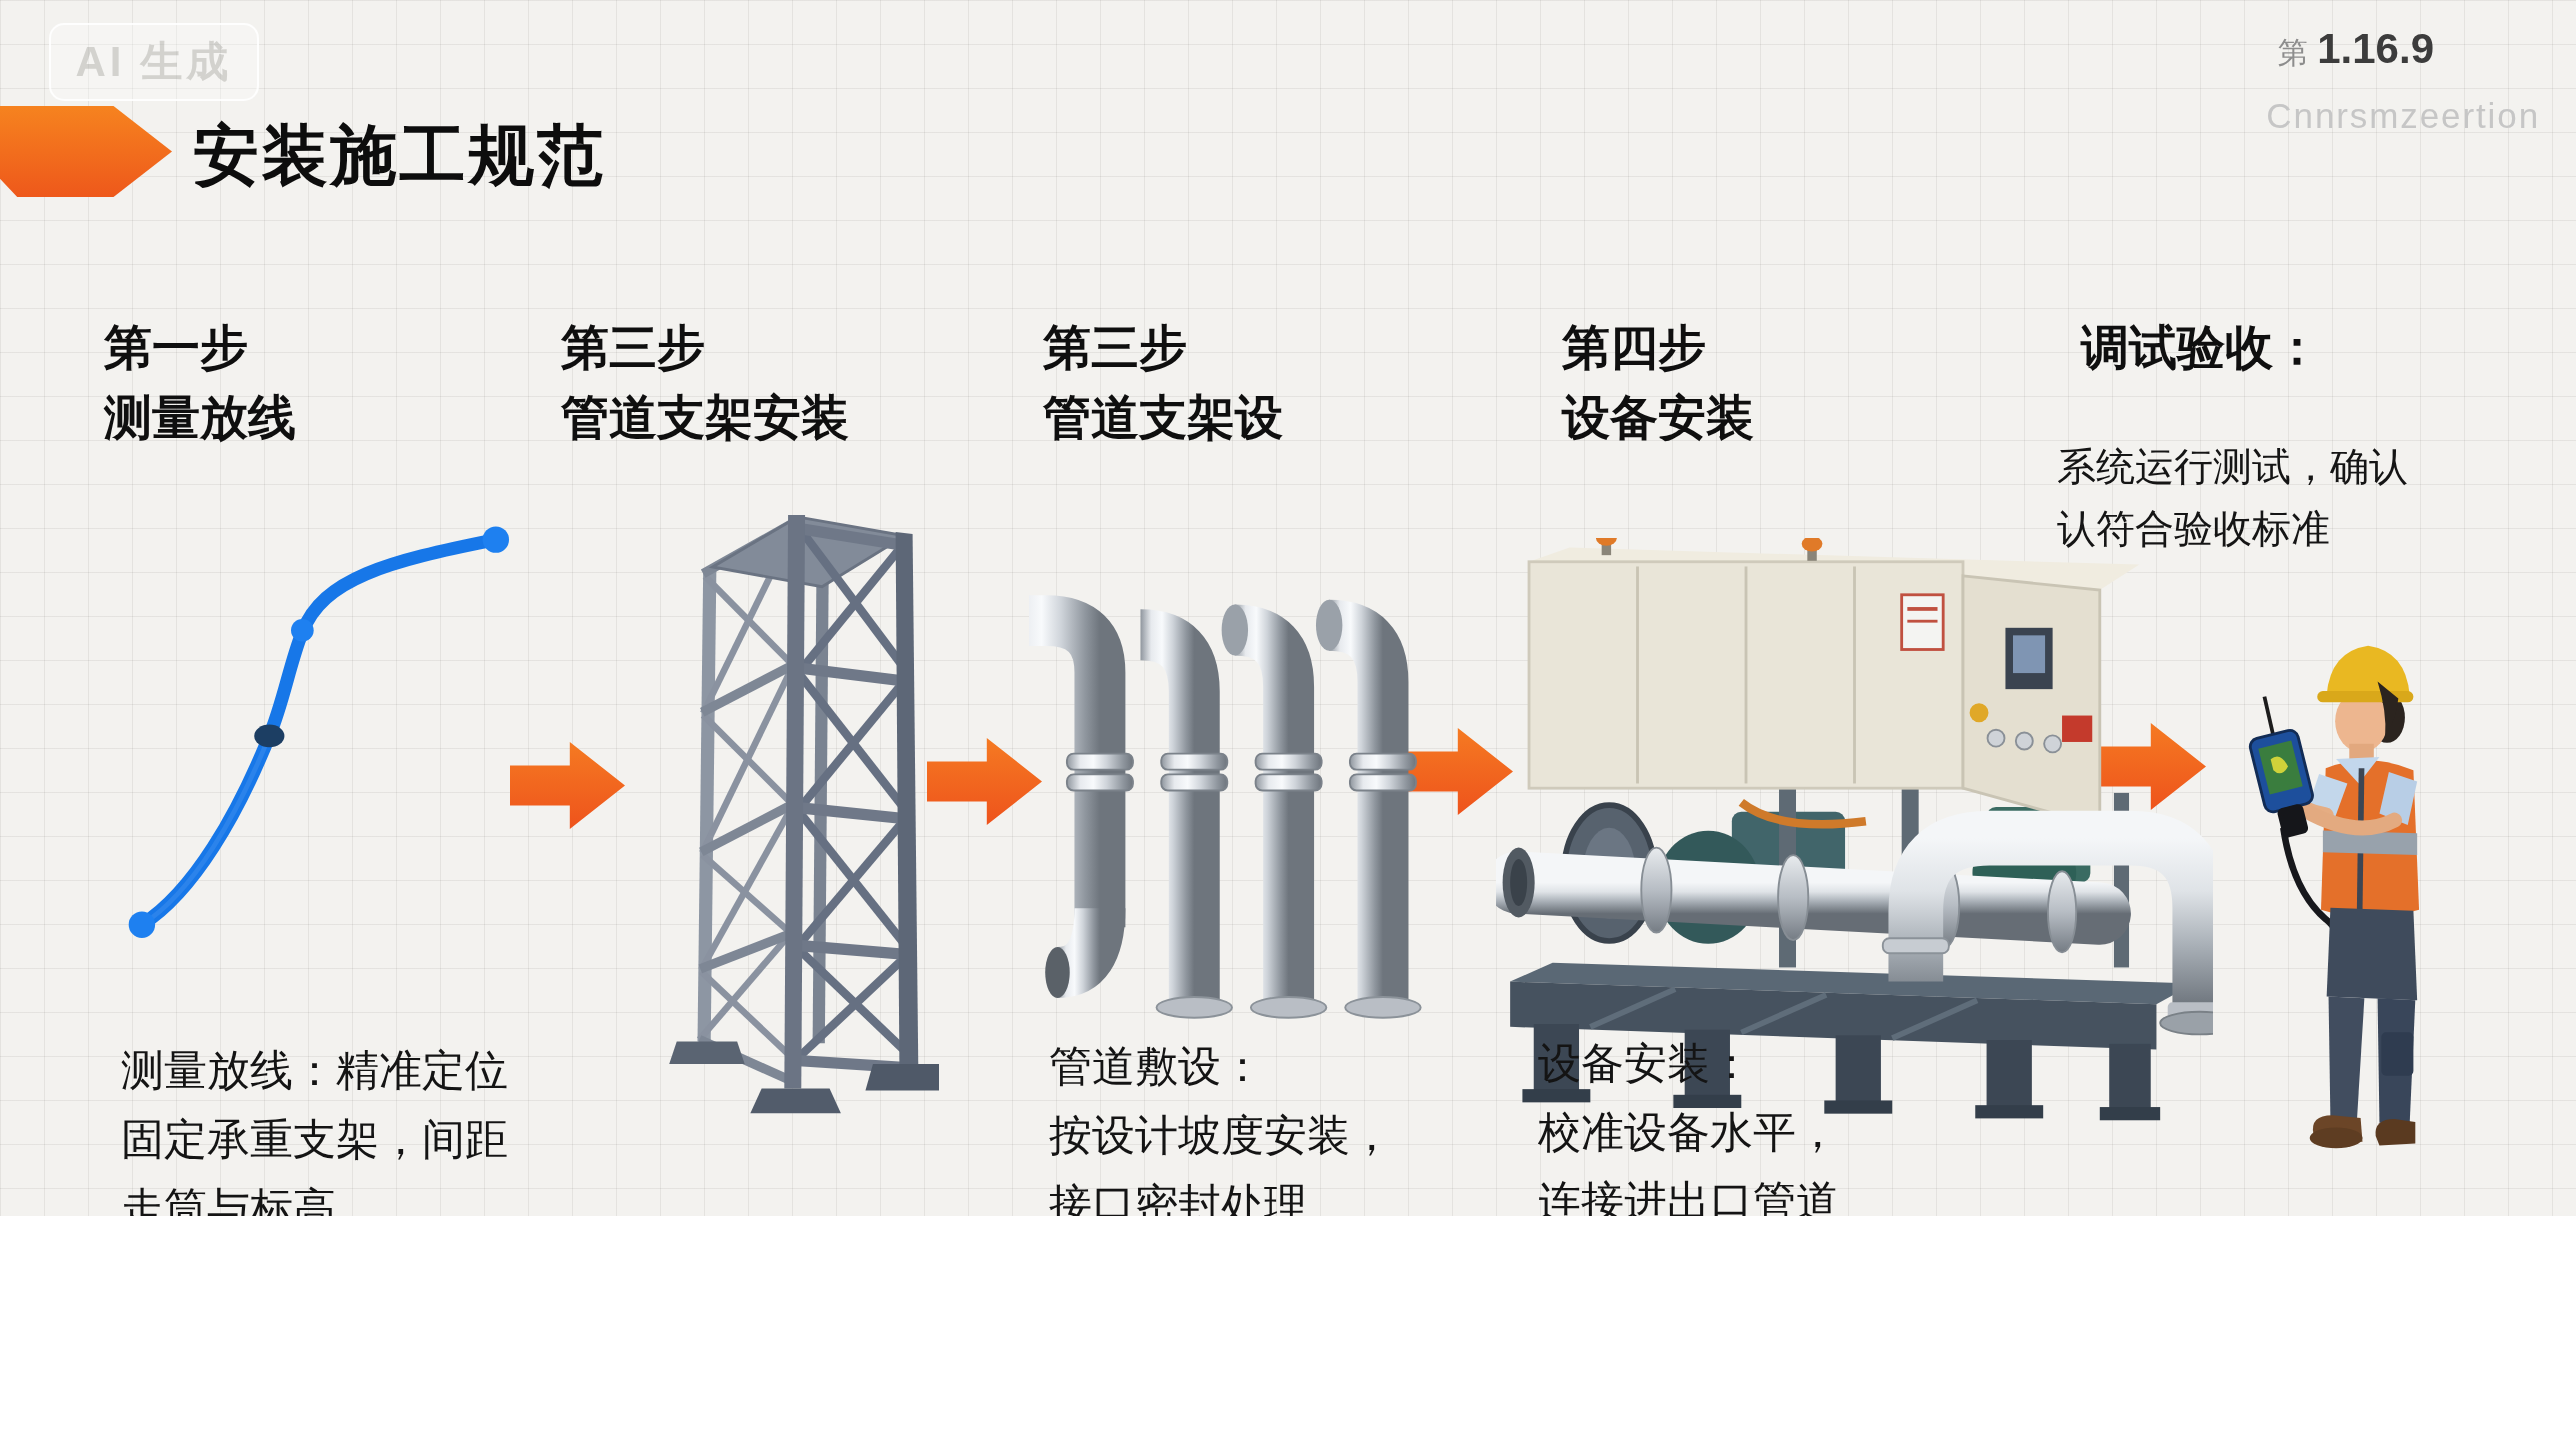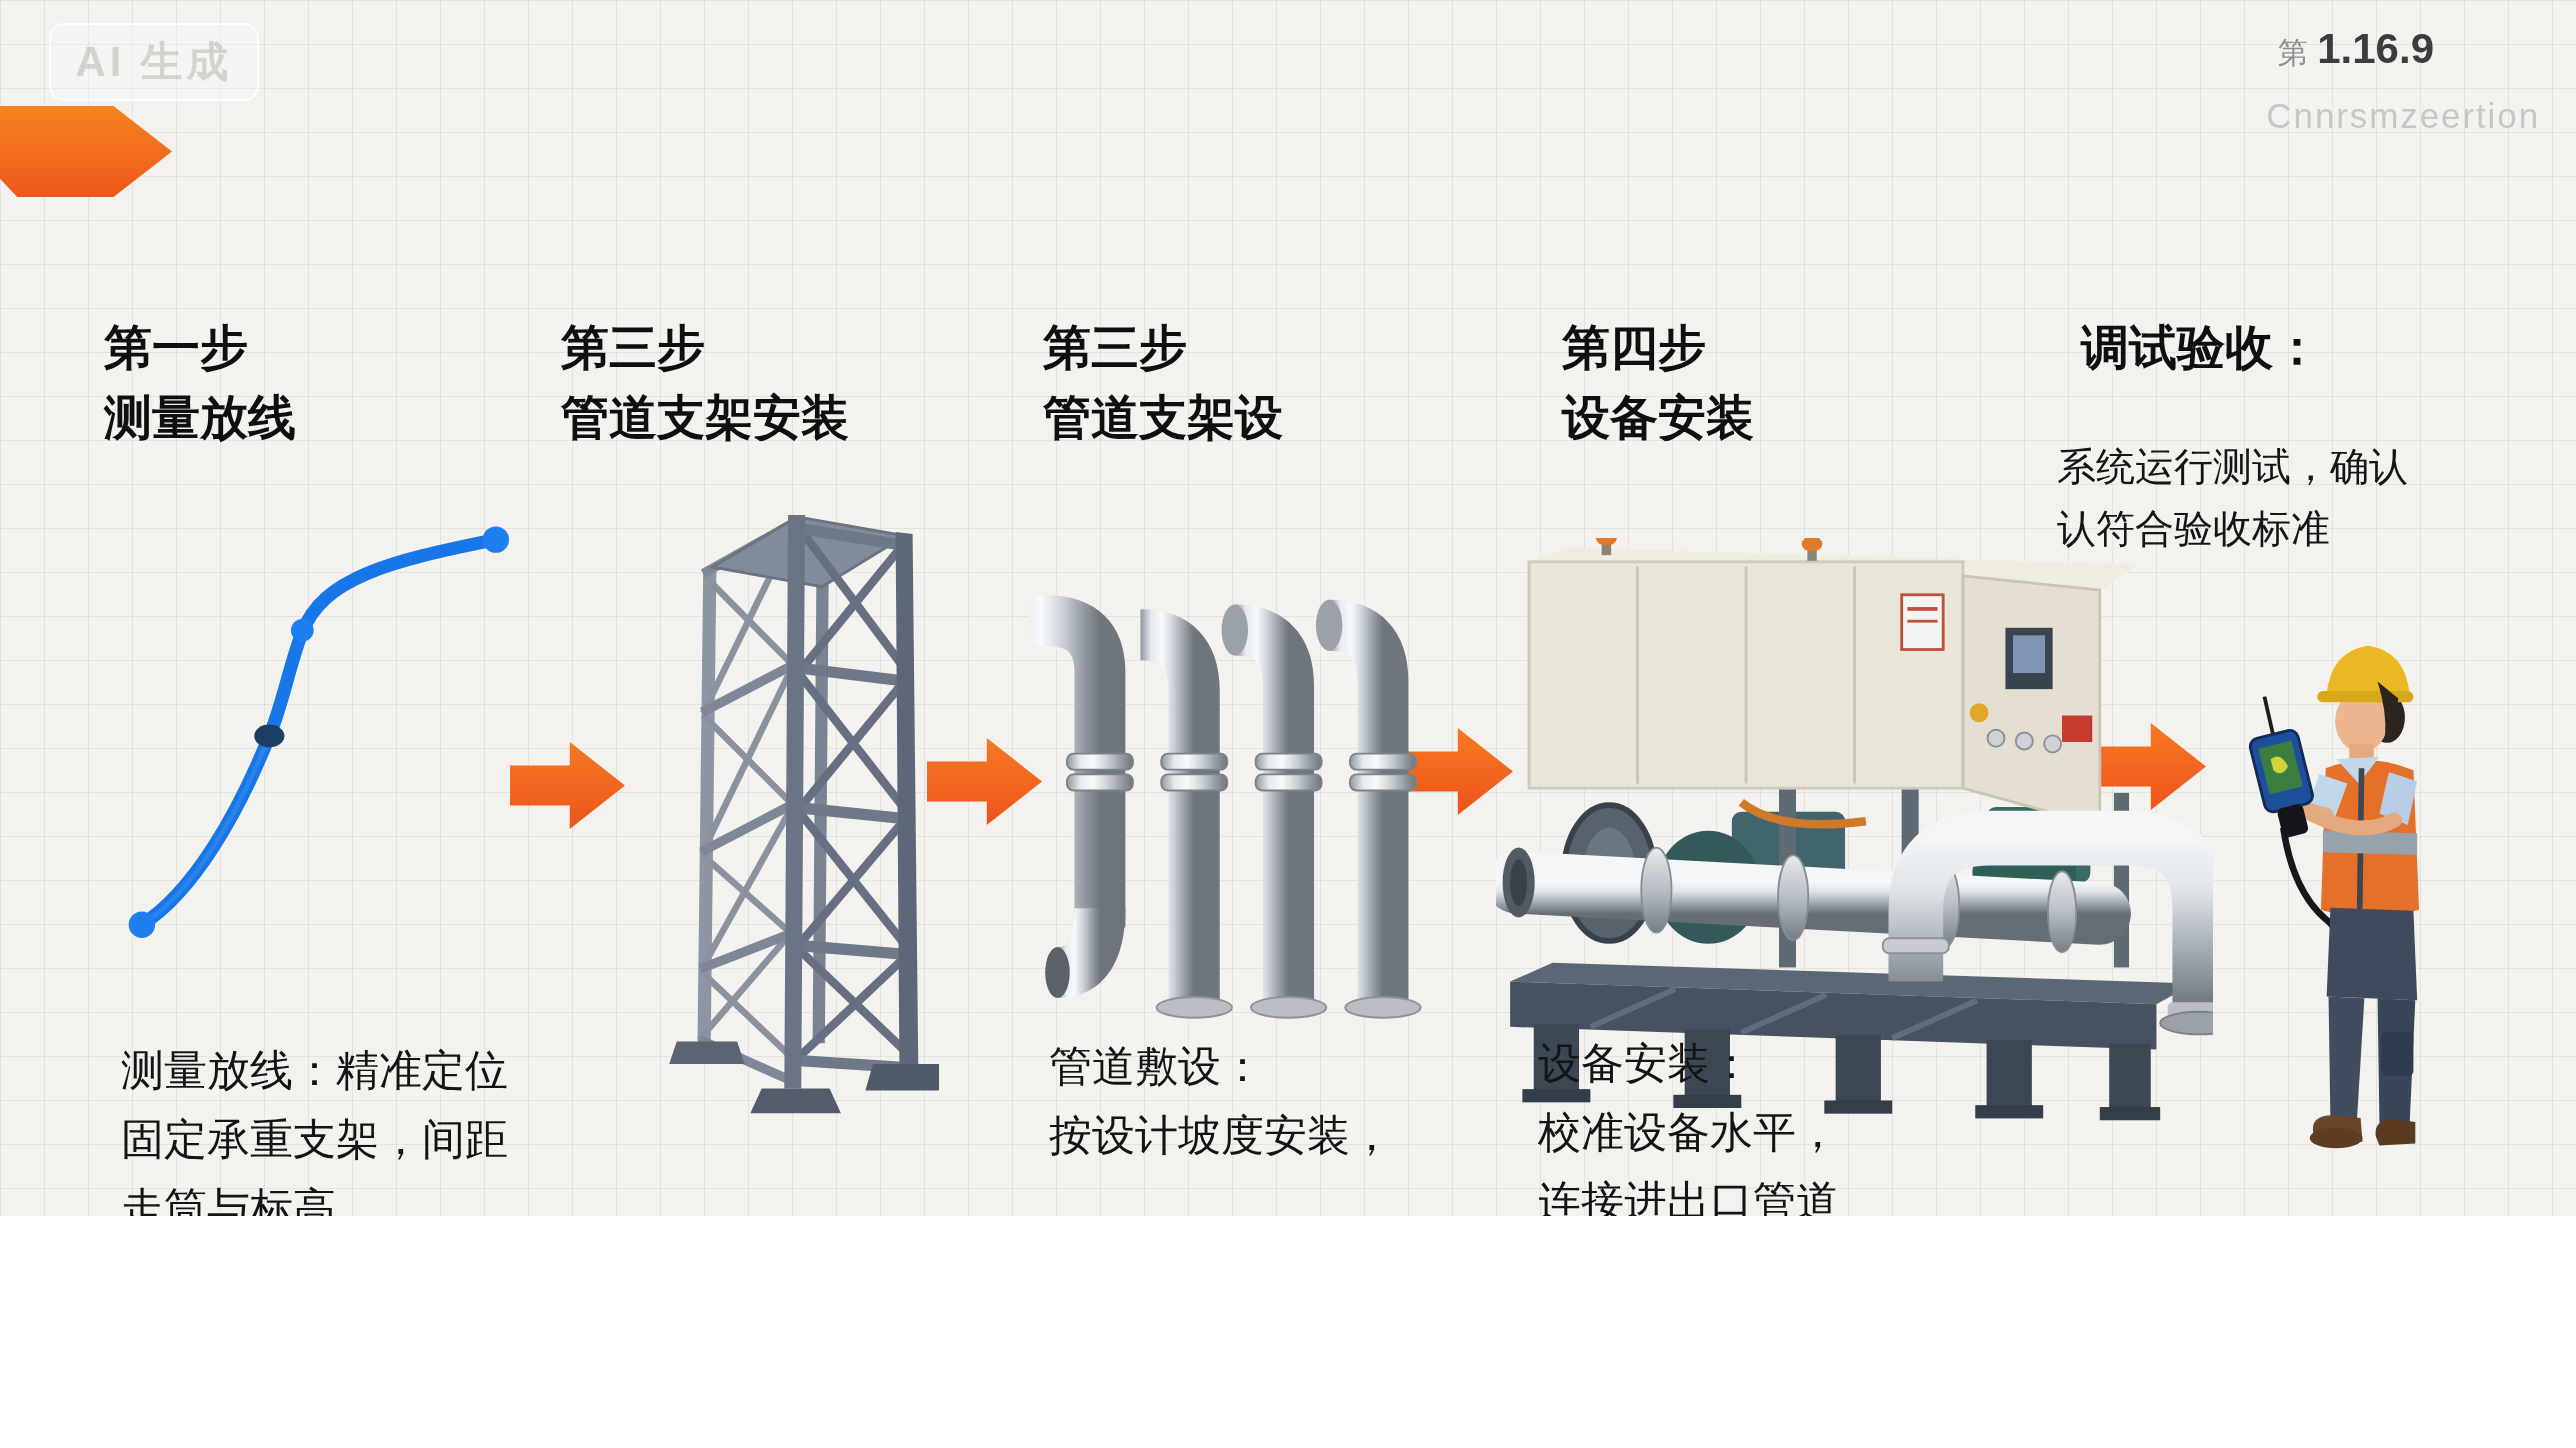--- a/index.html
+++ b/index.html
@@ -52,20 +52,21 @@
   .footer-page{position:absolute;left:2380px;top:1329px;font-size:38px;color:#3f3f3f;}
 </style>
 </head>
 <body>
 
 <div class="slide">
 
   <div class="watermark">AI 生成</div>
 
   <div class="header-arrow"></div>
+  <div class="title">安装施工规范</div>
 
   <div class="corner">
     <div class="line1">
       <span class="prefix">第</span><span class="number">1.16.9</span>
     </div>
     <div class="subtitle">Cnnrsmzeertion</div>
   </div>
 
   <div class="col-heading h-col1">
     <div>第一步</div>
@@ -309,20 +310,21 @@
   </svg>
 
   <div class="note n-col1">
     <div>测量放线：精准定位</div>
     <div>固定承重支架，间距</div>
     <div>走筒与标高</div>
   </div>
   <div class="note n-col3">
     <div>管道敷设：</div>
     <div>按设计坡度安装，</div>
+    <div>接口密封处理</div>
   </div>
   <div class="note n-col4">
     <div>设备安装：</div>
     <div>校准设备水平，</div>
     <div>连接进出口管道</div>
   </div>
 
   <div class="footer-mark">//</div>
   <div class="footer-line"></div>
   <div class="footer-page">16.9</div>

